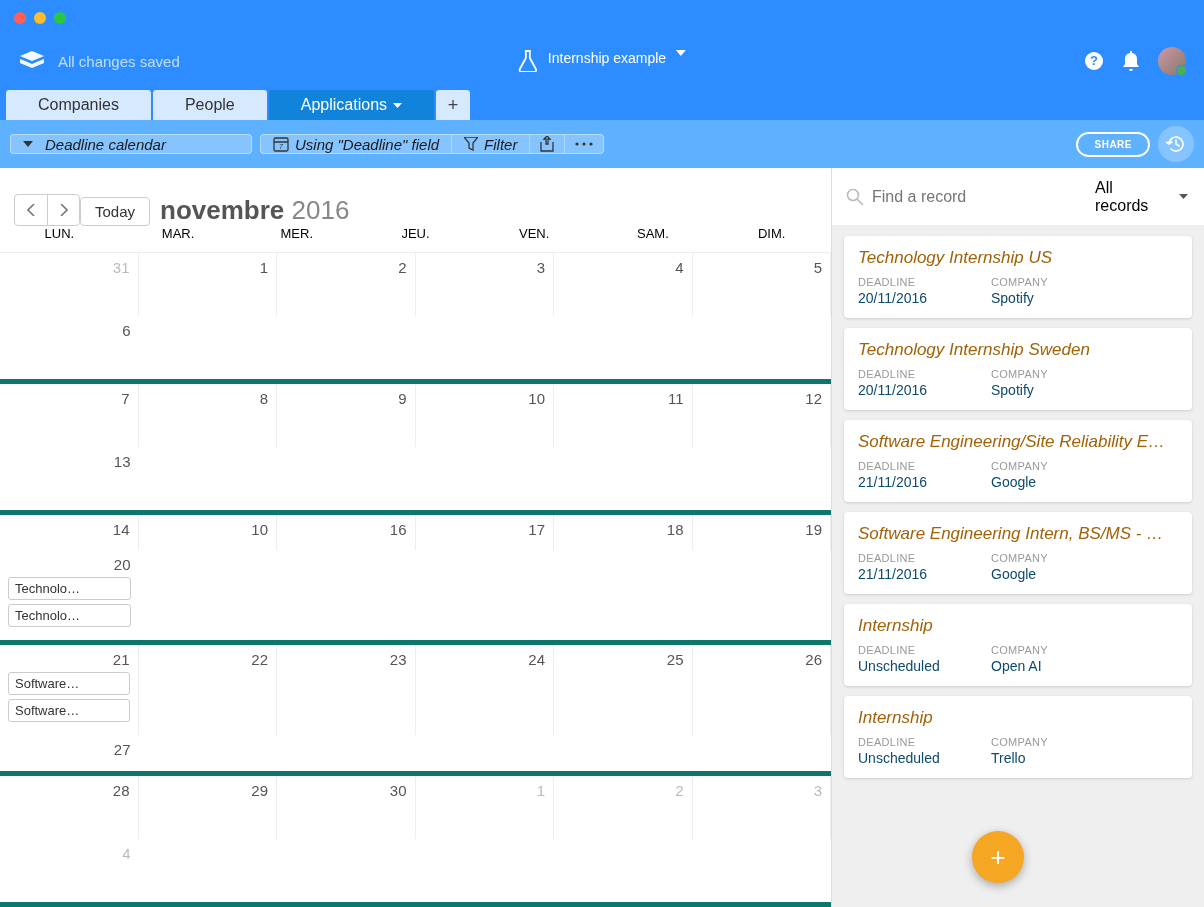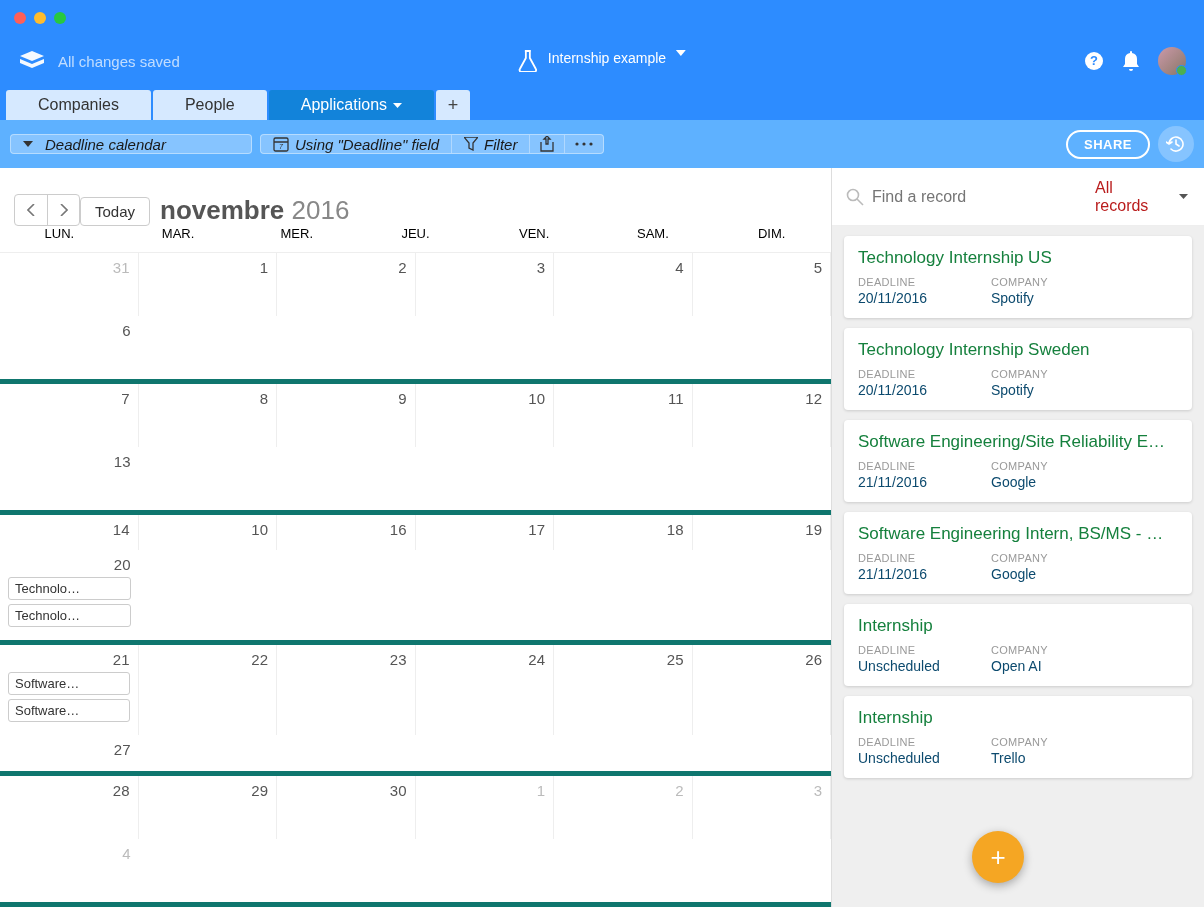--- a/index.html
+++ b/index.html
@@ -27,21 +27,21 @@
 .tab { height: 30px; padding: 0 32px; background: #d6e9ff; color: #333; font-size: 16px; display: flex; align-items: center; border-radius: 3px 3px 0 0; cursor: pointer; margin-bottom: 0; }
 .tab.active { background: #1283da; color: #fff; gap: 6px; }
 .tab-add { width: 34px; height: 30px; background: #d6e9ff; display: flex; align-items: center; justify-content: center; font-size: 18px; border-radius: 3px 3px 0 0; cursor: pointer; color:#444; }
 
 
 .toolbar { height: 48px; background: #5eb1ff; display: flex; align-items: center; padding: 0 10px; gap: 8px; }
 .tb-group { display: flex; align-items: center; background: rgba(255,255,255,0.25); border: 1px solid rgba(255,255,255,0.4); border-radius: 4px; height: 20px; overflow: hidden; font-style: italic; }
 .tb-item { display: flex; align-items: center; gap: 6px; padding: 0 12px; height: 100%; color: #1a1a1a; font-size: 15px; cursor: pointer; border-right: 1px solid rgba(255,255,255,0.35); }
 .tb-item:last-child { border-right: none; }
 .tb-spacer { flex: 1; }
-.share-btn { border: 2px solid #fff; color: #fff; padding: 5px 16px; border-radius: 18px; font-weight: 600; font-size: 13px; cursor: pointer; letter-spacing: 0.5px; }
+.share-btn { border: 2px solid #fff; color: #fff; padding: 5px 16px; border-radius: 18px; font-weight: 600; font-size: 10px; cursor: pointer; letter-spacing: 0.5px; }
 .history-btn { background: rgba(255,255,255,0.25); width: 36px; height: 36px; border-radius: 50%; display: flex; align-items: center; justify-content: center; color: #fff; cursor: pointer; }
 
 
 .main { display: flex; height: calc(907px - 36px - 50px - 34px - 48px); }
 .calendar-pane { flex: 1; display: flex; flex-direction: column; border-right: 1px solid #ddd; }
 .side-pane { width: 372px; background: #efefef; display: flex; flex-direction: column; }
 
 
 .cal-header { height: 58px; display: flex; align-items: flex-end; padding: 0 14px; }
 .nav-group { display: flex; border: 1px solid #ccc; border-radius: 4px; overflow: hidden; }
@@ -61,26 +61,26 @@
 .cell { border-right: 1px solid #eee; padding: 6px 8px; position: relative; display:flex; flex-direction:column; }
 .cell:last-child { border-right: none; }
 .cell .date { text-align: right; font-size: 15px; color: #555; }
 .cell.off .date { color: #bbb; }
 .evt { margin-top: 4px; border: 1px solid #ccc; border-radius: 3px; padding: 3px 6px; font-size: 13px; background: #fff; overflow: hidden; text-overflow: ellipsis; white-space: nowrap; cursor: pointer; }
 
 
 .side-hdr { height: 58px; background: #fff; display: flex; align-items: center; border-bottom: 1px solid #eee; }
 .search-wrap { flex: 1; display: flex; align-items: center; padding-left: 14px; gap: 8px; color: #aaa; }
 .search-input { border: none; outline: none; font-size: 16px; color: #6d28d9; flex: 1; }
-.records-dd { padding: 0 16px; font-size: 16px; color: #b91c1c; cursor: pointer; display: flex; align-items: center; gap: 11px; }
+.records-dd { padding: 0 16px; font-size: 16px; color: #000000; cursor: pointer; display: flex; align-items: center; gap: 11px; }
 
 
 .cards { flex: 1; overflow-y: auto; padding: 10px 12px; display: flex; flex-direction: column; gap: 10px; }
 .card { background: #fff; border-radius: 4px; padding: 12px 14px; box-shadow: 0 1px 3px rgba(0,0,0,0.15); cursor: pointer; }
-.card-title { font-size: 17px; color: #15803d; margin-bottom: 8px; white-space: nowrap; overflow: hidden; text-overflow: ellipsis; }
+.card-title { font-size: 17px; color: #a16207; margin-bottom: 8px; white-space: nowrap; overflow: hidden; text-overflow: ellipsis; font-style: italic; }
 .card-fields { display: flex; gap: 33px; }
 .card-field { min-width: 100px; }
 .card-label { font-size: 11px; color: #999; letter-spacing: 0.3px; }
 .card-value { font-size: 14px; color: #0c4a6e; margin-top: 2px; }
 
 
 .fab { position: absolute; bottom: 24px; right: 180px; width: 52px; height: 52px; border-radius: 50%; background: #f5a623; color: #fff; display: flex; align-items: center; justify-content: center; font-size: 26px; box-shadow: 0 3px 10px rgba(0,0,0,0.3); cursor: pointer; }
 
 svg { display: block; }
 </style>

